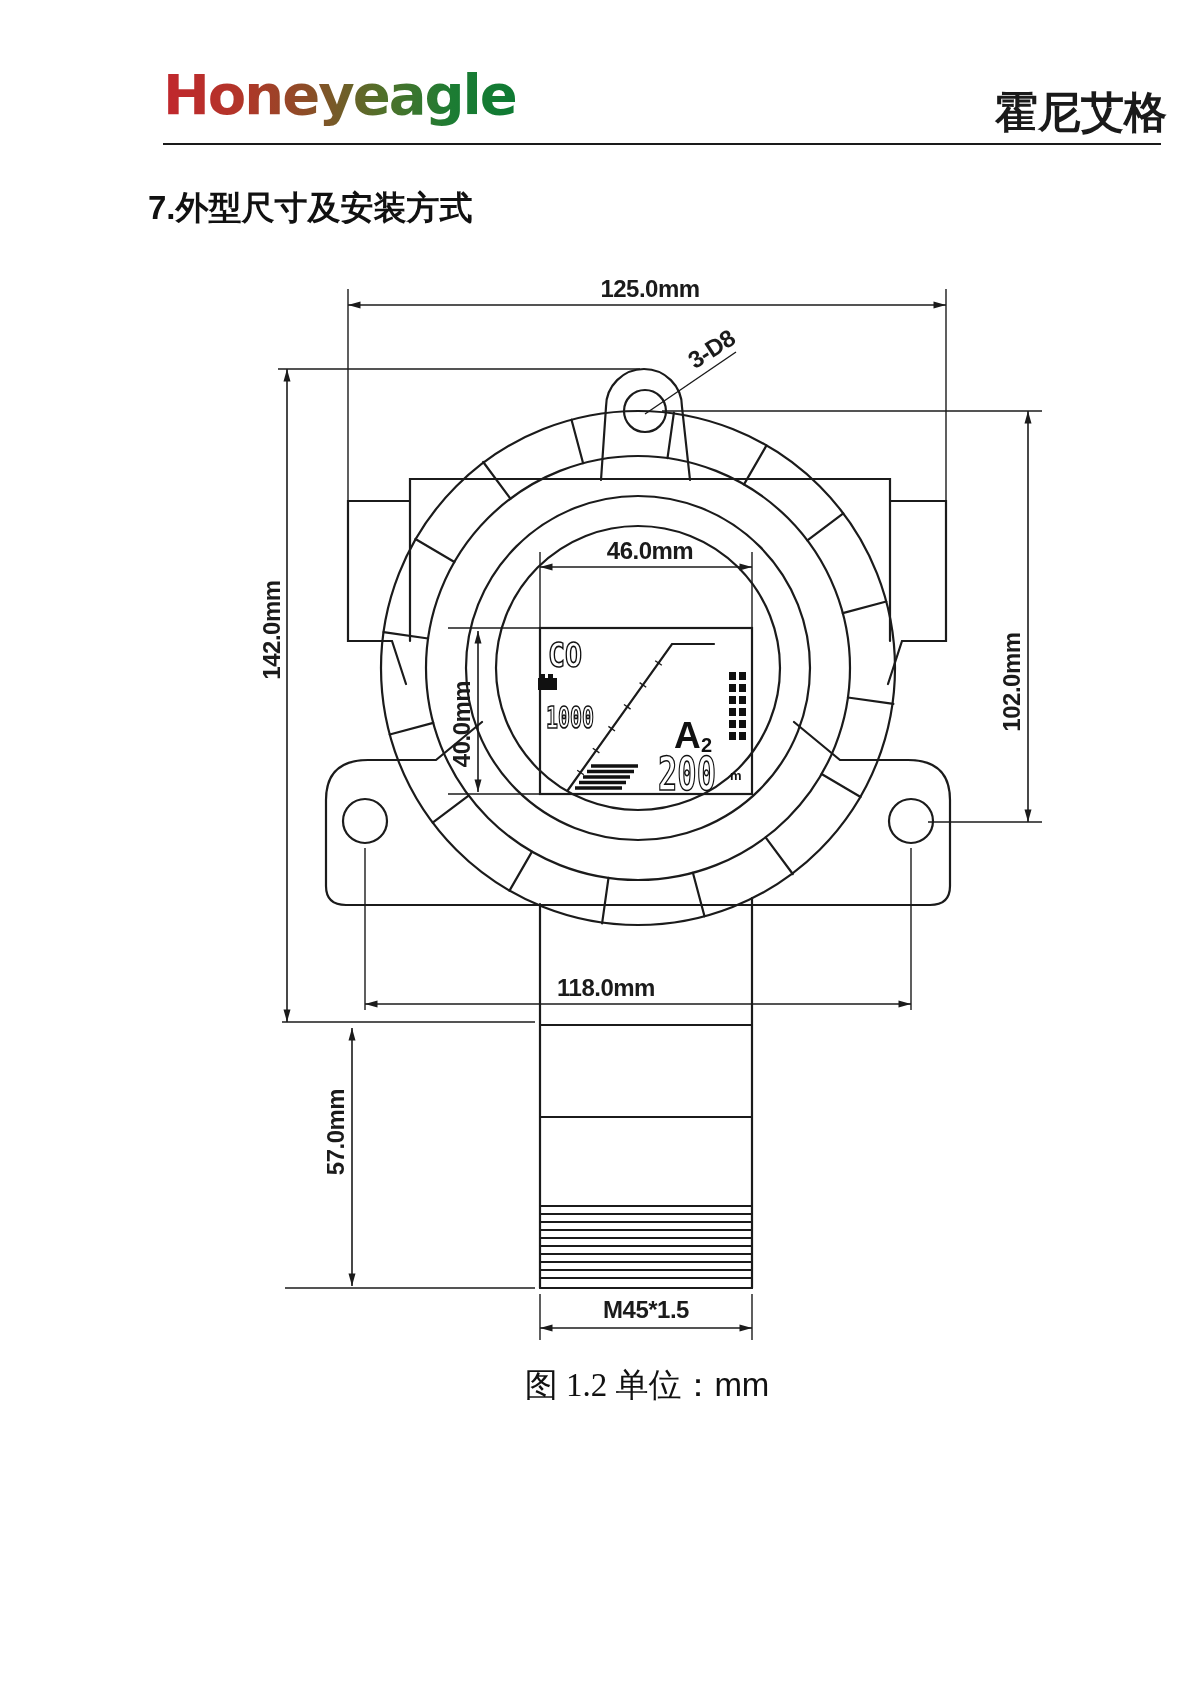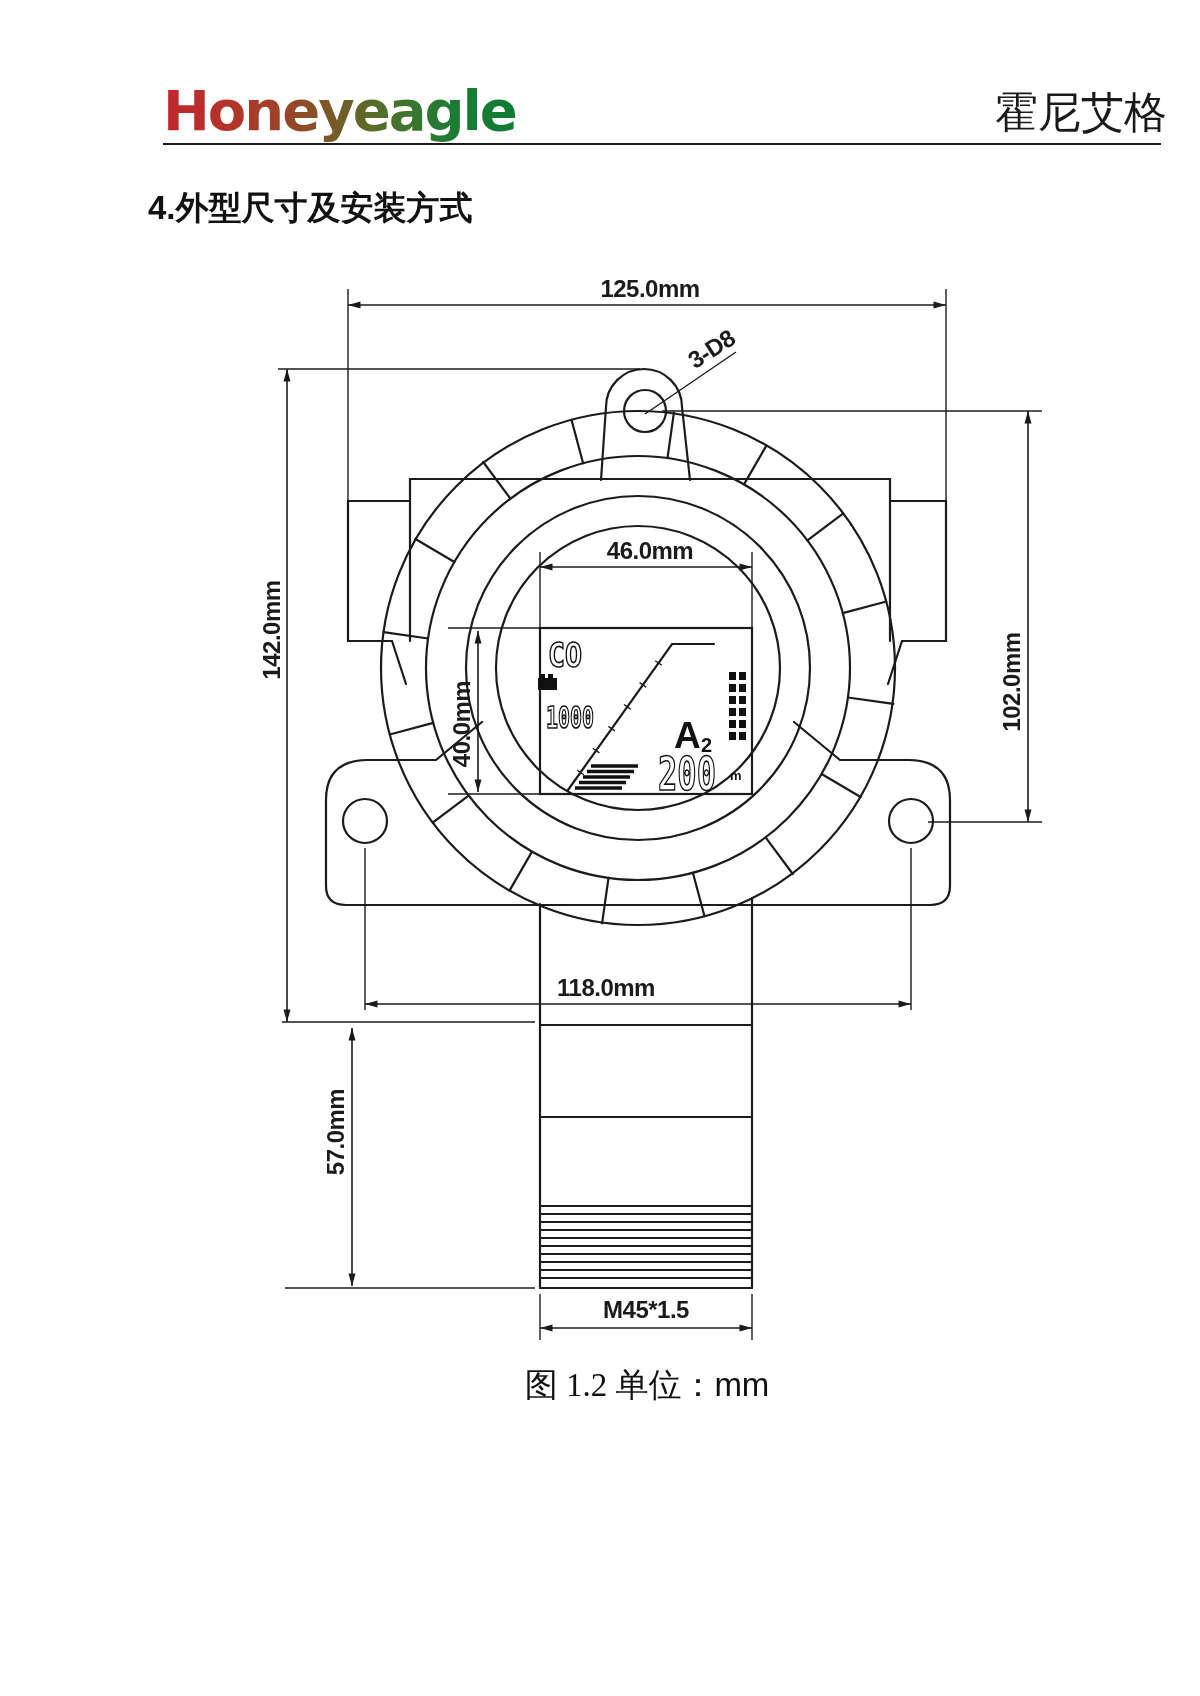--- a/index.html
+++ b/index.html
@@ -1,24 +1,24 @@
 <!DOCTYPE html>
 <html><head>
 <meta charset="utf-8">
 <style>
   html,body{margin:0;padding:0;background:#ffffff;}
   .page{position:relative;width:1200px;height:1696px;background:#fff;overflow:hidden;
         font-family:"Liberation Sans",sans-serif;color:#111;}
   
-  .logo{position:absolute;left:163px;top:78px;font-size:56px;font-weight:800;letter-spacing:-2px;
+  .logo{position:absolute;left:163px;top:62px;font-size:56px;font-weight:800;letter-spacing:-2px;
         font-family:"DejaVu Sans",sans-serif;
         background:linear-gradient(90deg,#c1272d 0%,#b23529 22%,#8a4f27 42%,#51702a 62%,#1c7c33 82%,#0e7a33 100%);
         -webkit-background-clip:text;background-clip:text;color:transparent;}
   .brand-cn{position:absolute;left:995px;top:84px;font-size:43px;color:#1a1a1a;
-            font-family:"Liberation Sans",sans-serif;}
+            font-family:"Liberation Sans",sans-serif;font-weight:bold;}
   .hrule{position:absolute;left:163px;top:143px;width:998px;height:2px;background:#1a1a1a;}
   
   .section-title{position:absolute;left:148px;top:186px;margin:0;font-size:33px;font-weight:700;
                  color:#111;font-family:"Liberation Sans",sans-serif;}
   
   svg.drawing{position:absolute;left:230px;top:250px;}
   .ln{stroke:#1b1b1b;stroke-width:2.2;fill:none;stroke-linecap:round;}
   .thin{stroke:#1b1b1b;stroke-width:1.4;fill:none;}
   .dim{stroke:#1b1b1b;stroke-width:1.6;fill:none;}
   .dimtxt{font-family:"Liberation Sans",sans-serif;font-size:24px;font-weight:600;fill:#1b1b1b;letter-spacing:-0.5px;}
@@ -33,21 +33,21 @@
 </style>
 </head>
 <body>
 
 <div class="page">
 
   <div class="logo">Honeyeagle</div>
   <div class="brand-cn">霍尼艾格</div>
   <div class="hrule"></div>
 
-  <h2 class="section-title">4.外型尺寸及安装方式</h2>
+  <h2 class="section-title">7.外型尺寸及安装方式</h2>
 
   <svg class="drawing" width="830" height="1110" viewBox="230 250 830 1110" xmlns="http://www.w3.org/2000/svg">
     <defs>
       <marker id="arw" markerWidth="14" markerHeight="9" refX="13" refY="4.5" orient="auto-start-reverse" markerUnits="userSpaceOnUse">
         <path d="M13,4.5 L0.5,1 L0.5,8 Z" fill="#1b1b1b"></path>
       </marker>
     </defs>
 
     <g>
 

